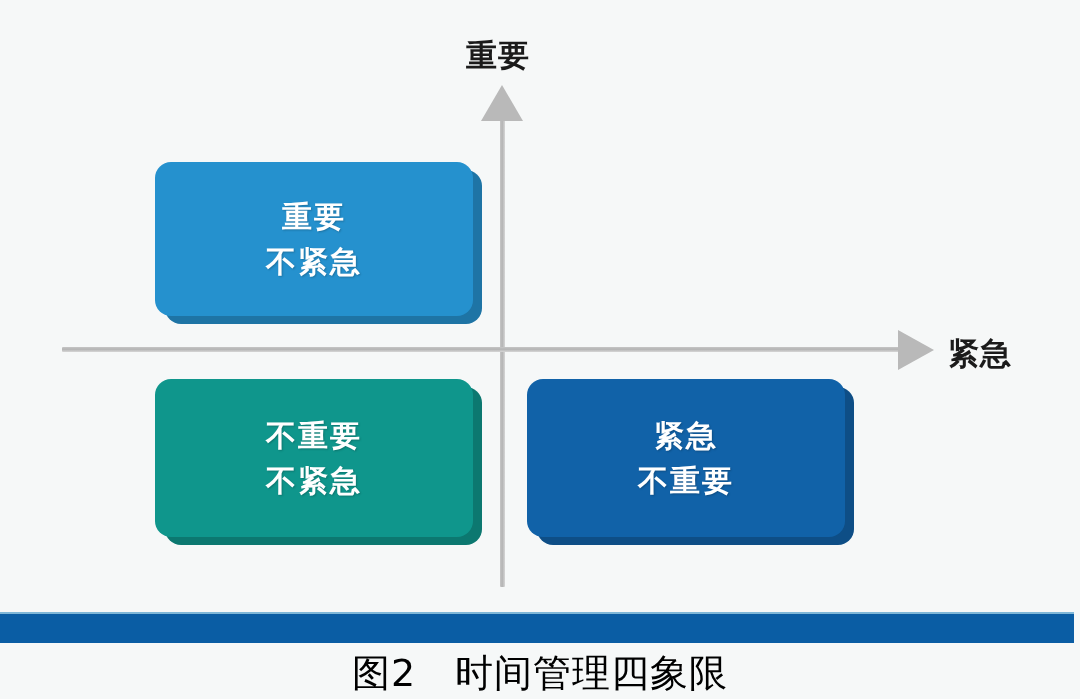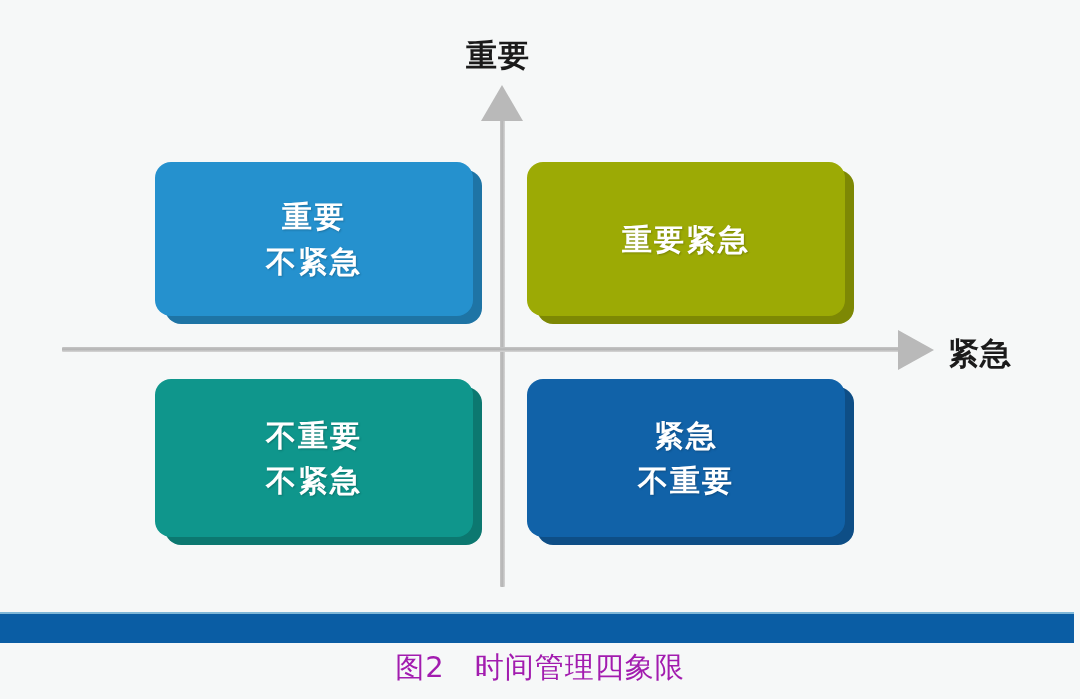--- a/index.html
+++ b/index.html
@@ -156,22 +156,22 @@
     border-top: 2px solid #7fb7d8;
   }
 
   
   #figure-caption {
     position: absolute;
     left: 0;
     top: 648px;
     width: 1080px;
     text-align: center;
-    font-size: 29px;
-    color: #a21caf;
+    font-size: 38px;
+    color: #000000;
     letter-spacing: 1px;
     white-space: pre;
     font-family: "DejaVu Sans", "Liberation Sans", sans-serif;
   }
 </style>
 </head>
 <body>
 
 <div id="figure-canvas">
 
@@ -184,26 +184,20 @@
   <div class="axis-label" id="axis-label-x">紧急</div>
 
   <div class="quadrant" id="quadrant-important-not-urgent">
     <div class="q-shade"></div>
     <div class="q-face">
       <div class="q-line">重要</div>
       <div class="q-line">不紧急</div>
     </div>
   </div>
 
-  <div class="quadrant" id="quadrant-important-urgent">
-    <div class="q-shade"></div>
-    <div class="q-face">
-      <div class="q-line">重要紧急</div>
-    </div>
-  </div>
 
   <div class="quadrant" id="quadrant-not-important-not-urgent">
     <div class="q-shade"></div>
     <div class="q-face">
       <div class="q-line">不重要</div>
       <div class="q-line">不紧急</div>
     </div>
   </div>
 
   <div class="quadrant" id="quadrant-urgent-not-important">

